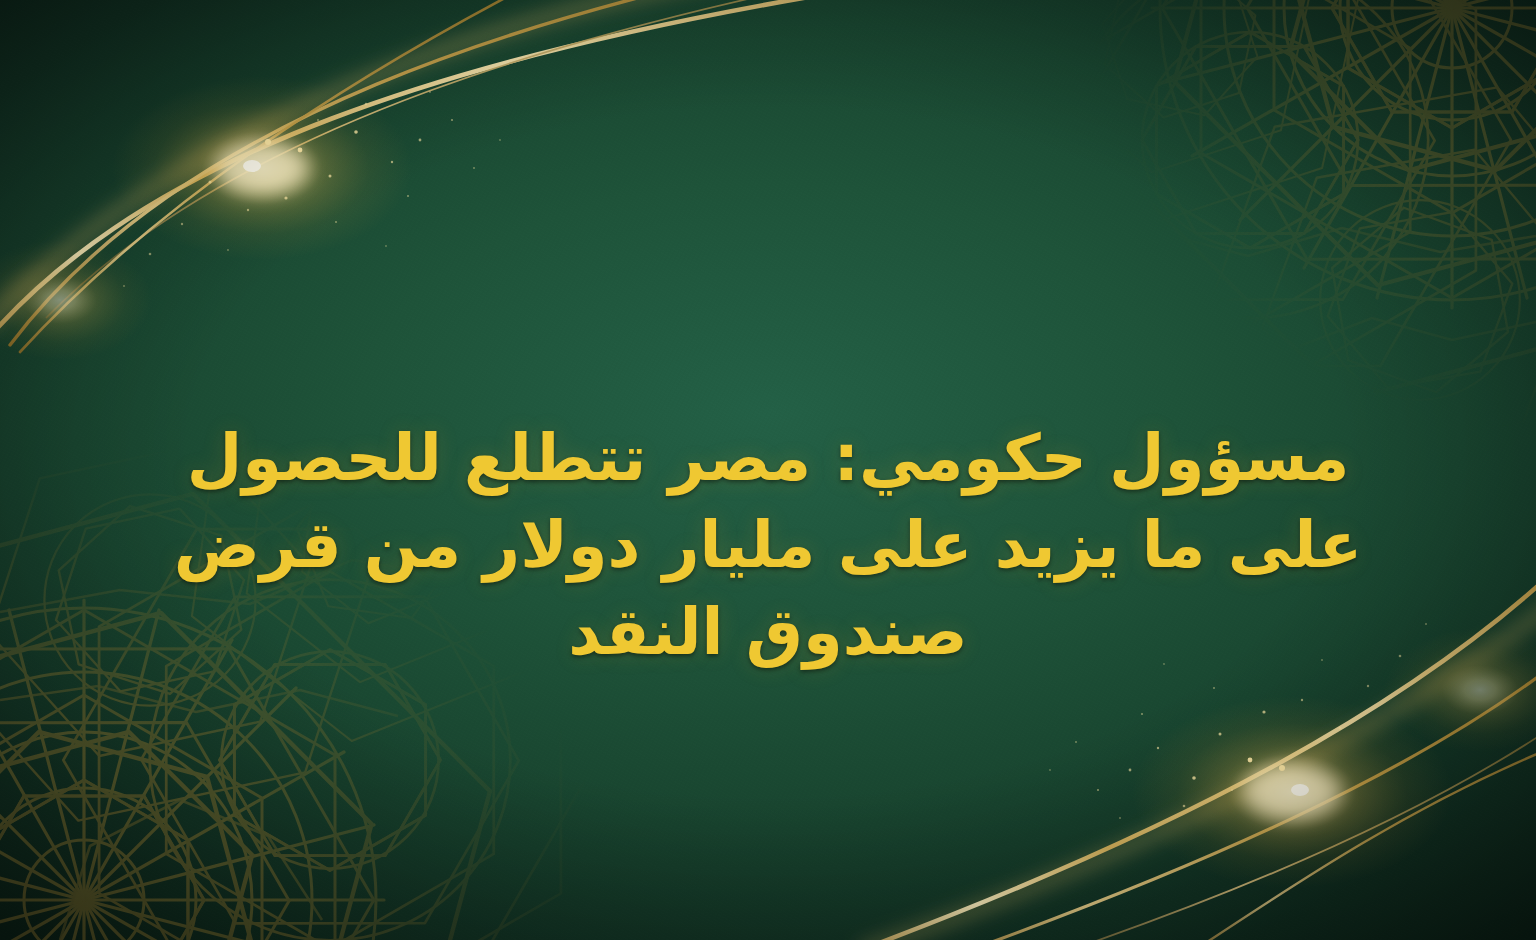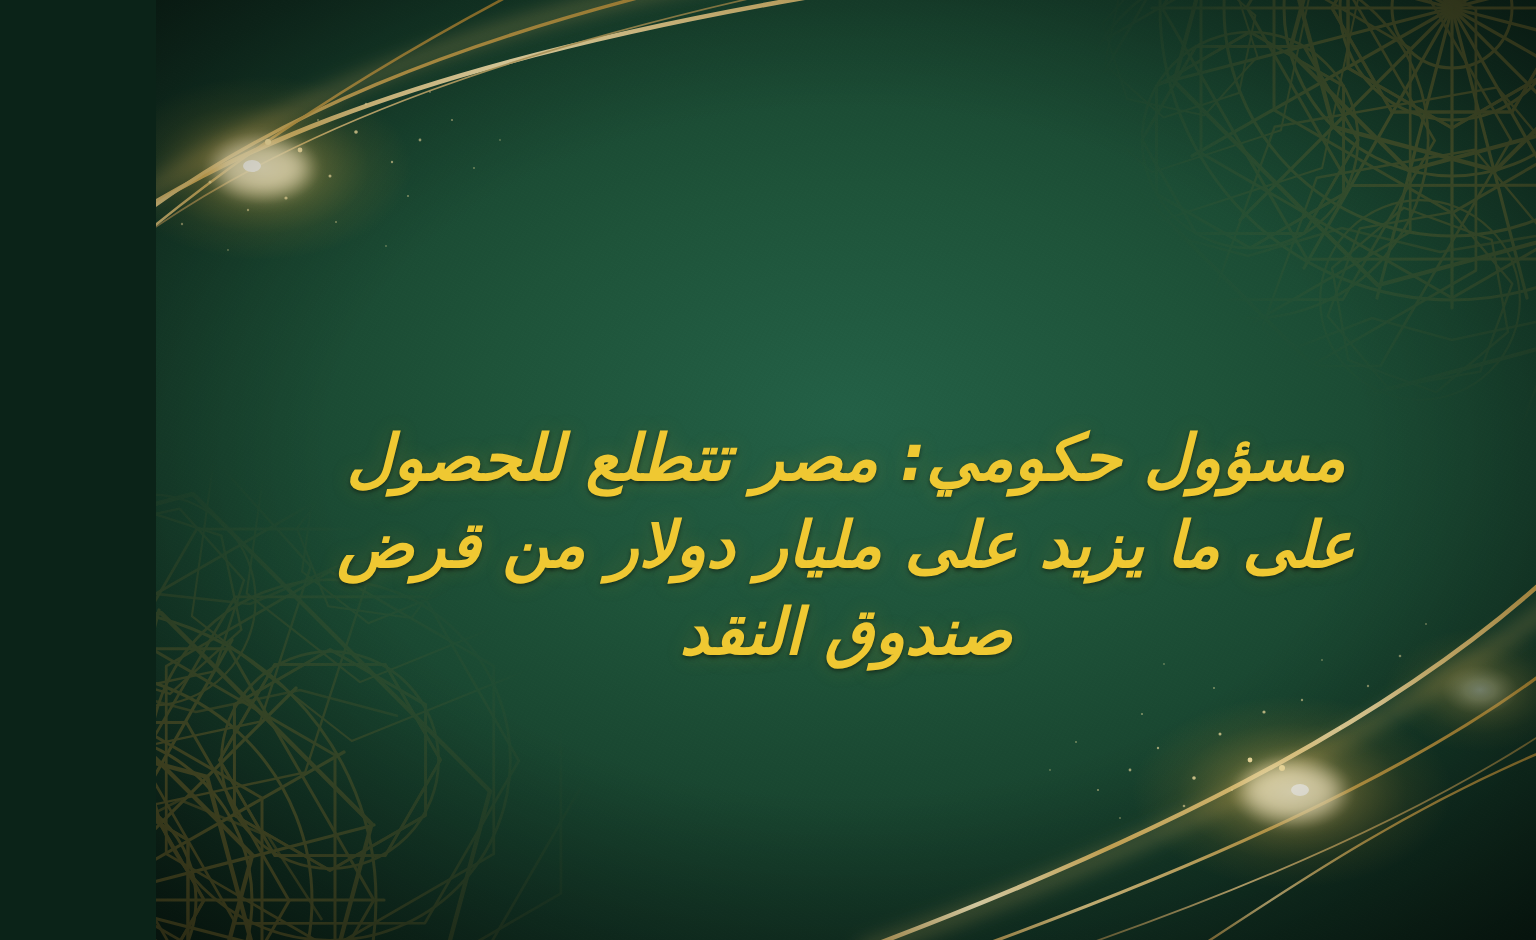--- a/index.html
+++ b/index.html
@@ -7,31 +7,30 @@
     margin: 0;
     padding: 0;
     background: #0b2318;
   }
   body {
     font-family: "DejaVu Sans", sans-serif;
   }
 
   #card {
     position: relative;
-    width: 1380px;
+    width: 1536px;
     height: 940px;
     overflow: hidden;
     background:
       radial-gradient(ellipse 78% 72% at 50% 44%,
         #236046 0%,
         #1e5339 34%,
         #194630 58%,
         #123324 80%,
         #0c2519 100%);
-    font-style: italic;
   }
 
   
   #noise {
     position: absolute;
     inset: 0;
     opacity: .16;
     mix-blend-mode: overlay;
     background-image:
       repeating-linear-gradient(27deg, rgba(255,255,255,.05) 0 1px, rgba(0,0,0,0) 1px 3px),

